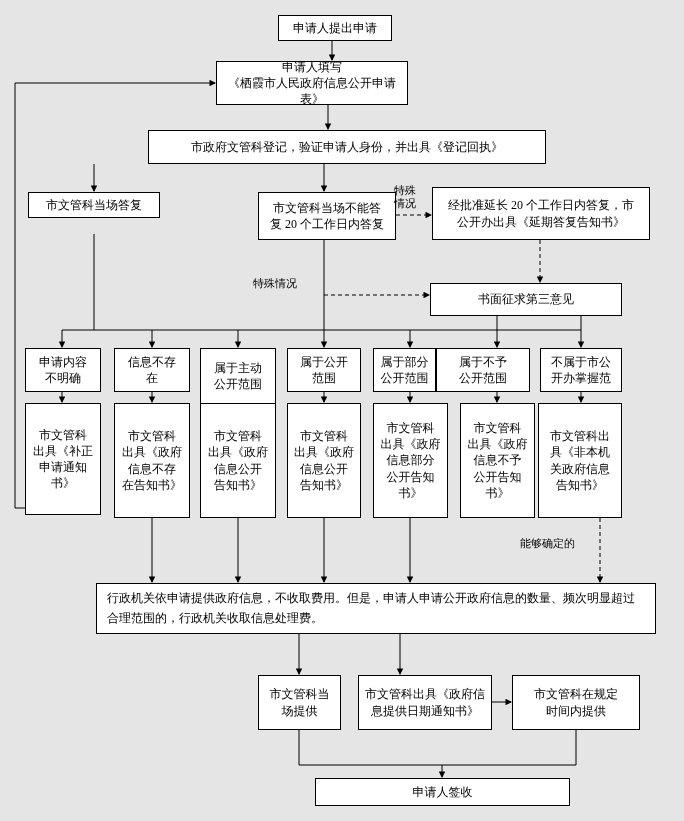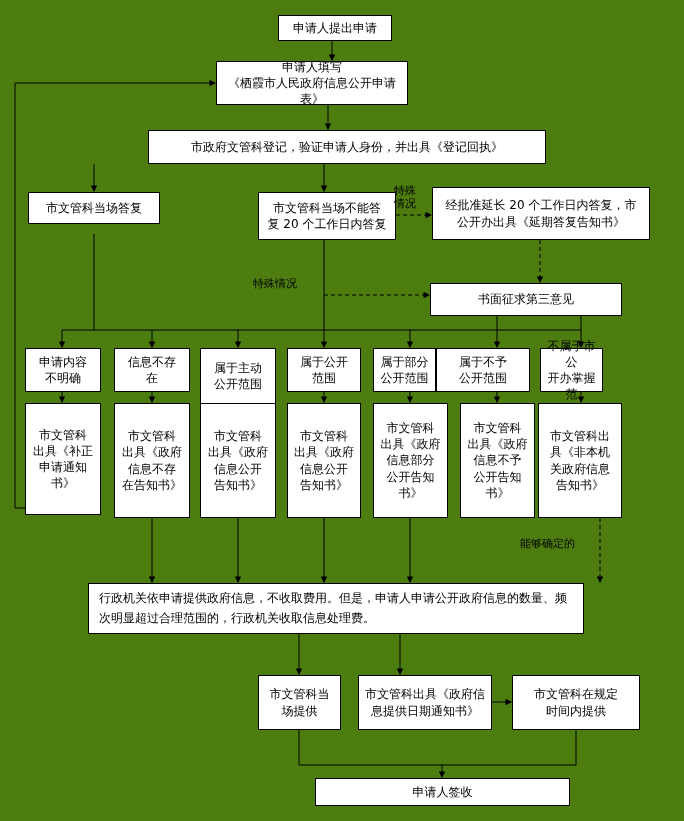--- a/index.html
+++ b/index.html
@@ -1,19 +1,19 @@
 <!DOCTYPE html>
 <html><head>
 <meta charset="utf-8">
 <style>
   * { margin:0; padding:0; box-sizing:border-box; }
   html,body { background:#ffffff; }
   body { font-family:"DejaVu Sans","Liberation Sans",sans-serif; color:#000; }
   #canvas {
-    position:relative; width:684px; height:821px; background:#4d7c0f; overflow:hidden;
+    position:relative; width:684px; height:821px; background:#e5e5e5; overflow:hidden;font-family:Liberation Serif, serif;
   }
   .connectors { position:absolute; left:0; top:0; pointer-events:none; }
   .node {
     position:absolute; border:1px solid #000; background:#fff;
     display:flex; align-items:center; justify-content:center;
     text-align:center; font-size:12px; line-height:1.35;
     padding:2px 3px; white-space:pre-line;
   }
   .node.left-text {
     justify-content:flex-start; text-align:left; padding:6px 10px; line-height:1.6;
@@ -86,41 +86,41 @@
       <line x1="540" y1="240" x2="540" y2="282" marker-end="url(#arrow)"></line>
       <line x1="600" y1="518" x2="600" y2="582" marker-end="url(#arrow)"></line>
     </g>
   </svg>
 
   <div class="node" style="left:278px;top:15px;width:114px;height:26px">申请人提出申请</div>
   <div class="node" style="left:216px;top:61px;width:192px;height:44px">申请人填写
 《栖霞市人民政府信息公开申请表》</div>
   <div class="node" style="left:148px;top:130px;width:398px;height:34px">市政府文管科登记，验证申请人身份，并出具《登记回执》</div>
 
-  <div class="node" style="left:28px;top:192px;width:132px;height:32px">市文管科当场答复</div>
+  <div class="node" style="left:28px;top:192px;width:132px;height:26px">市文管科当场答复</div>
   <div class="node" style="left:258px;top:192px;width:138px;height:48px">市文管科当场不能答
 复 20 个工作日内答复</div>
   <div class="node" style="left:432px;top:187px;width:218px;height:53px">经批准延长 20 个工作日内答复，市
 公开办出具《延期答复告知书》</div>
 
   <div class="node" style="left:430px;top:283px;width:192px;height:33px">书面征求第三意见</div>
 
   <div class="node" style="left:25px;top:348px;width:76px;height:44px">申请内容
 不明确</div>
   <div class="node" style="left:114px;top:348px;width:76px;height:44px">信息不存
 在</div>
   <div class="node" style="left:200px;top:348px;width:76px;height:56px">属于主动
 公开范围</div>
   <div class="node" style="left:287px;top:348px;width:74px;height:44px">属于公开
 范围</div>
   <div class="node" style="left:373px;top:348px;width:63px;height:44px">属于部分
 公开范围</div>
   <div class="node" style="left:436px;top:348px;width:94px;height:44px">属于不予
 公开范围</div>
-  <div class="node" style="left:540px;top:348px;width:63px;height:44px">不属于市公
+  <div class="node" style="left:540px;top:348px;width:82px;height:44px">不属于市公
 开办掌握范</div>
 
   <div class="node" style="left:25px;top:403px;width:76px;height:112px">市文管科
 出具《补正
 申请通知
 书》</div>
   <div class="node" style="left:114px;top:403px;width:76px;height:115px">市文管科
 出具《政府
 信息不存
 在告知书》</div>
@@ -140,21 +140,21 @@
   <div class="node" style="left:460px;top:403px;width:75px;height:115px">市文管科
 出具《政府
 信息不予
 公开告知
 书》</div>
   <div class="node" style="left:538px;top:403px;width:84px;height:115px">市文管科出
 具《非本机
 关政府信息
 告知书》</div>
 
-  <div class="node left-text" style="left:88px;top:583px;width:496px;height:51px">行政机关依申请提供政府信息，不收取费用。但是，申请人申请公开政府信息的数量、频次明显超过合理范围的，行政机关收取信息处理费。</div>
+  <div class="node left-text" style="left:96px;top:583px;width:560px;height:51px">行政机关依申请提供政府信息，不收取费用。但是，申请人申请公开政府信息的数量、频次明显超过合理范围的，行政机关收取信息处理费。</div>
 
   <div class="node" style="left:258px;top:675px;width:83px;height:55px">市文管科当
 场提供</div>
   <div class="node" style="left:358px;top:675px;width:134px;height:55px">市文管科出具《政府信
 息提供日期通知书》</div>
   <div class="node" style="left:512px;top:675px;width:128px;height:55px">市文管科在规定
 时间内提供</div>
 
   <div class="node" style="left:315px;top:778px;width:255px;height:28px">申请人签收</div>
 

